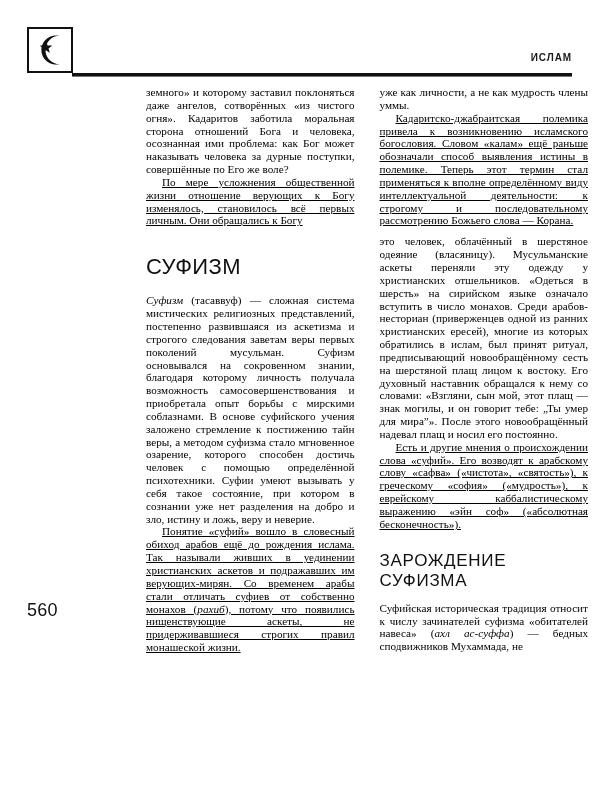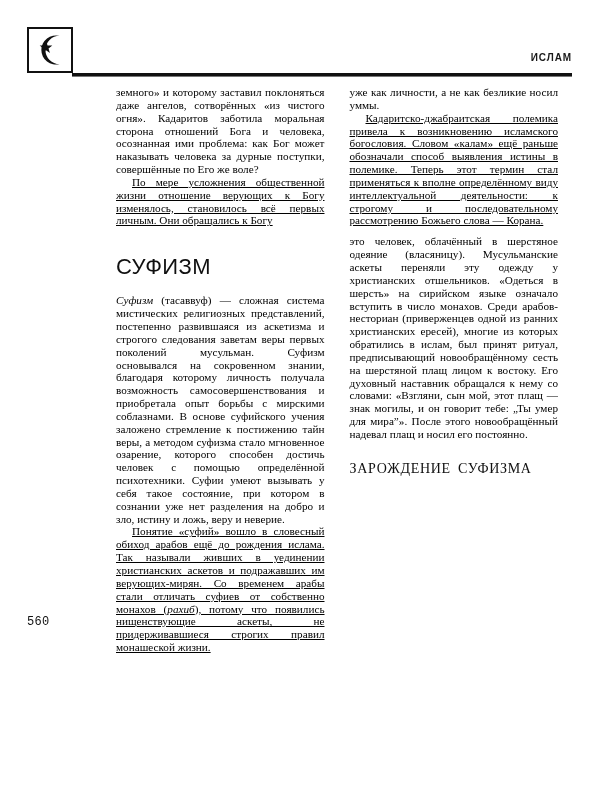--- a/index.html
+++ b/index.html
@@ -78,21 +78,21 @@
     font-family: "Liberation Sans", "DejaVu Sans", sans-serif;
     font-size: 10px;
     font-weight: bold;
     letter-spacing: 0.9px;
     color: #1a1a1a;
   }
 
   
   .columns {
     position: absolute;
-    left: 116px;
+    left: 146px;
     top: 86px;
     width: 442px;
     height: 660px;
     display: flex;
     gap: 25px;
   }
 
   .col {
     width: 210px;
     box-sizing: border-box;
@@ -125,36 +125,36 @@
   .section-title {
     font-family: "Liberation Sans", "DejaVu Sans", sans-serif;
     font-size: 22px;
     font-weight: 400;
     letter-spacing: 0.4px;
     margin: 27px 0 14px 0;
     color: #101010;
   }
 
   .subsection-title {
-    font-family: Liberation Serif, serif;
-    font-size: 14px;
+    font-family: Liberation Sans, sans-serif;
+    font-size: 17px;
     font-weight: 400;
     letter-spacing: 0.7px;
     word-spacing: 3px;
     margin: 20px 0 11px 0;
     color: #101010;
   }
 
   
   .folio {
     position: absolute;
     left: 27px;
-    bottom: 16px;
-    font-family: Liberation Mono, monospace;
-    font-size: 12px;
+    bottom: 24px;
+    font-family: Liberation Sans, sans-serif;
+    font-size: 18px;
     color: #111111;
     letter-spacing: 0.3px;
   }
 
   .spacer-8 { height: 8px; }
 </style>
 </head>
 <body>
 
 <div class="page">
@@ -186,29 +186,31 @@
       <h2 class="section-title">СУФИЗМ</h2>
 
       <p class="noindent"><span class="ital">Суфизм</span><span> (тасаввуф) — сложная система мистических религиозных представлений, постепенно развившаяся из аскетизма и строгого следования заветам веры первых поколений мусульман. Суфизм основывался на сокровенном знании, благодаря которому личность получала возможность самосовершенствования и приобретала опыт борьбы с мирскими соблазнами. В основе суфийского учения заложено стремление к постижению тайн веры, а методом суфизма стало мгновенное озарение, которого способен достичь человек с помощью определённой психотехники. Суфии умеют вызывать у себя такое состояние, при котором в сознании уже нет разделения на добро и зло, истину и ложь, веру и неверие.</span></p>
 
       <p class="indent"><span>Понятие «суфий» вошло в словесный обиход арабов ещё до рождения ислама. Так называли живших в уединении христианских аскетов и подражавших им верующих-мирян. Со временем арабы стали отличать суфиев от собственно монахов (</span><span class="ital">рахиб</span><span>), потому что появились нищенствующие аскеты, не придерживавшиеся строгих правил монашеской жизни.</span></p>
 
     </div>
 
     <div class="col">
 
-      <p class="noindent">уже как личности, а не как безликие носил уммы.</p>
+      <p class="noindent">уже как личности, а не как мудрость члены уммы.</p>
 
       <p class="indent">Кадаритско-джабраитская полемика привела к возникновению исламского богословия. Словом «калам» ещё раньше обозначали способ выявления истины в полемике. Теперь этот термин стал применяться к вполне определённому виду интеллектуальной деятельности: к строгому и последовательному рассмотрению Божьего слова — Корана.</p>
 
       <div class="spacer-8"></div>
 
       <p class="noindent">это человек, облачённый в шерстяное одеяние (власяницу). Мусульманские аскеты переняли эту одежду у христианских отшельников. «Одеться в шерсть» на сирийском языке означало вступить в число монахов. Среди арабов-несториан (приверженцев одной из ранних христианских ересей), многие из которых обратились в ислам, был принят ритуал, предписывающий новообращённому сесть на шерстяной плащ лицом к востоку. Его духовный наставник обращался к нему со словами: «Взгляни, сын мой, этот плащ — знак могилы, и он говорит тебе: „Ты умер для мира”». После этого новообращённый надевал плащ и носил его постоянно.</p>
 
+      <p class="indent">Есть и другие мнения о происхождении слова «суфий». Его возводят к арабскому слову «сафва» («чистота», «святость»), к греческому «софия» («мудрость»), к еврейскому каббалистическому выражению «эйн соф» («абсолютная бесконечность»).</p>
 
       <h3 class="subsection-title">ЗАРОЖДЕНИЕ СУФИЗМА</h3>
 
+      <p class="noindent"><span>Суфийская историческая традиция относит к числу зачинателей суфизма «обитателей навеса» (</span><span class="ital">ахл ас-суффа</span><span>) — бедных сподвижников Мухаммада, не</span></p>
     </div>
   </div>
 
   <div class="folio">560</div>
 
 </div>
 
 </body></html>

